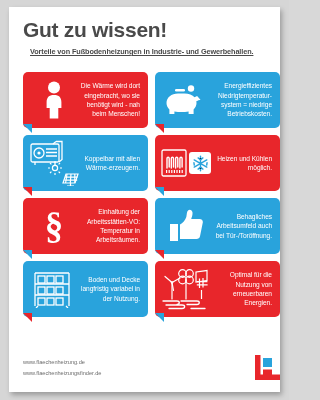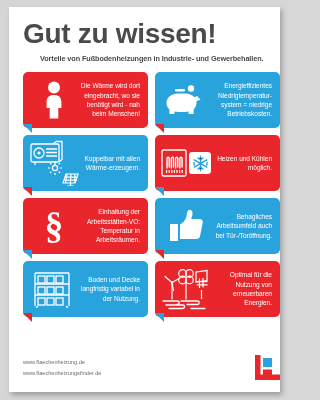--- a/index.html
+++ b/index.html
@@ -24,35 +24,36 @@
     background: #ffffff;
     box-shadow: 2px 3px 5px rgba(0,0,0,0.28);
   }
   .header {
     position: absolute;
     left: 14px;
     top: 12px;
     width: 262px;
   }
   .title {
-    font-size: 28px;
+    font-size: 21px;
     font-weight: bold;
     color: #4a4a4a;
     letter-spacing: -0.3px;
     line-height: 1.05;
     margin: 0;
     white-space: nowrap;
   }
   .subtitle {
     font-size: 7.3px;
     font-weight: bold;
     color: #4a4a4a;
-    margin: 6px 0 0 17px;
+    margin: 6px 0 0 7px;
     letter-spacing: -0.1px;
     white-space: nowrap;
+    text-decoration: underline;
   }
   .grid {
     position: absolute;
     left: 14px;
     top: 65px;
     width: 257px;
     display: flex;
     flex-wrap: wrap;
     gap: 7px 7px;
   }

